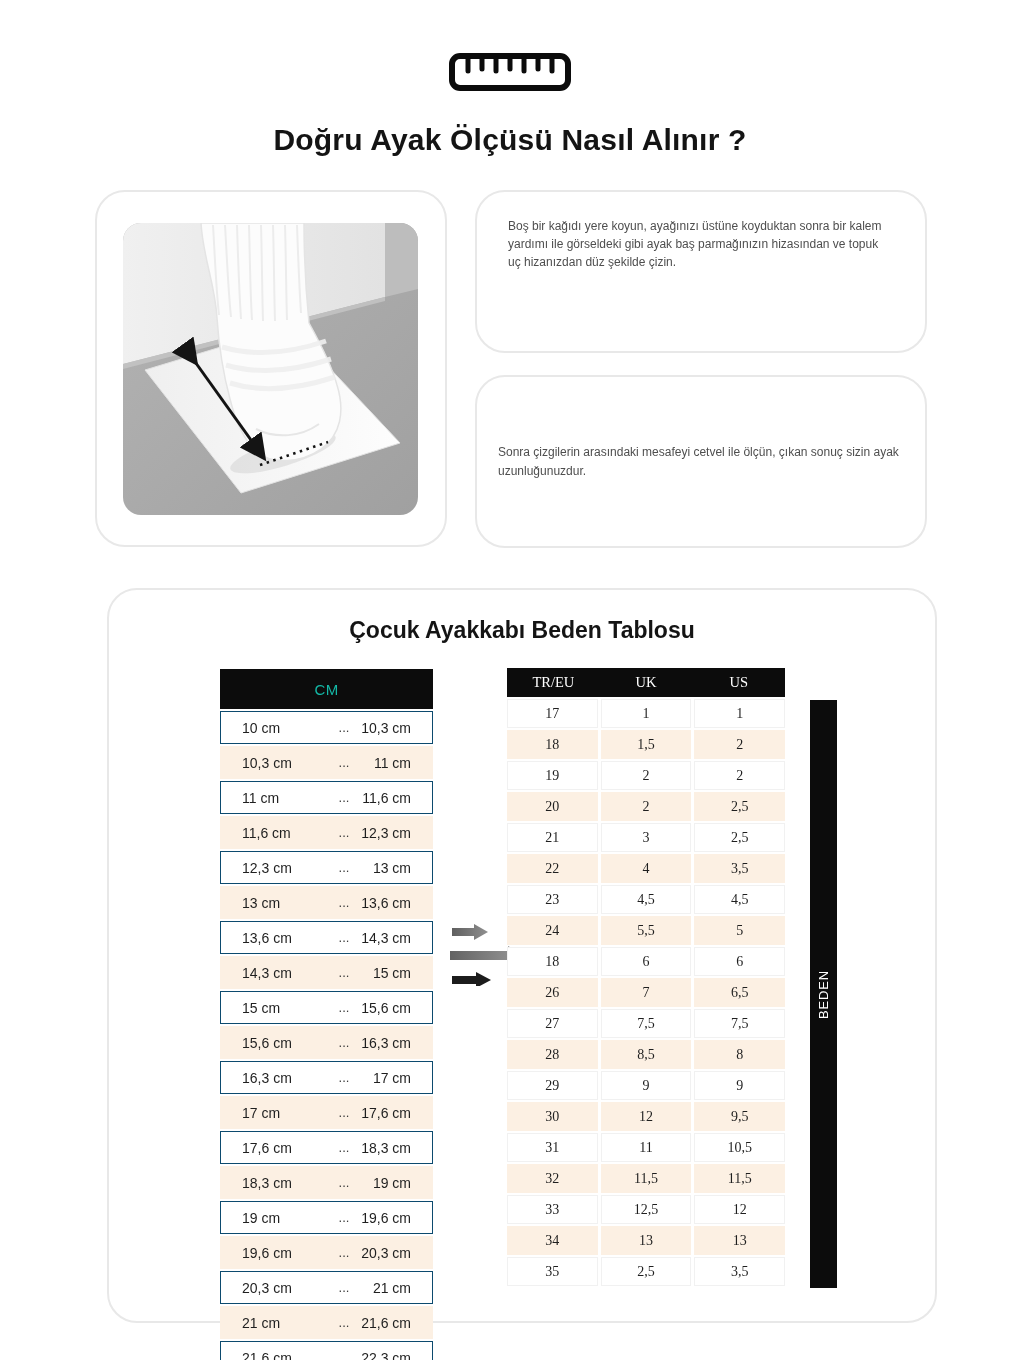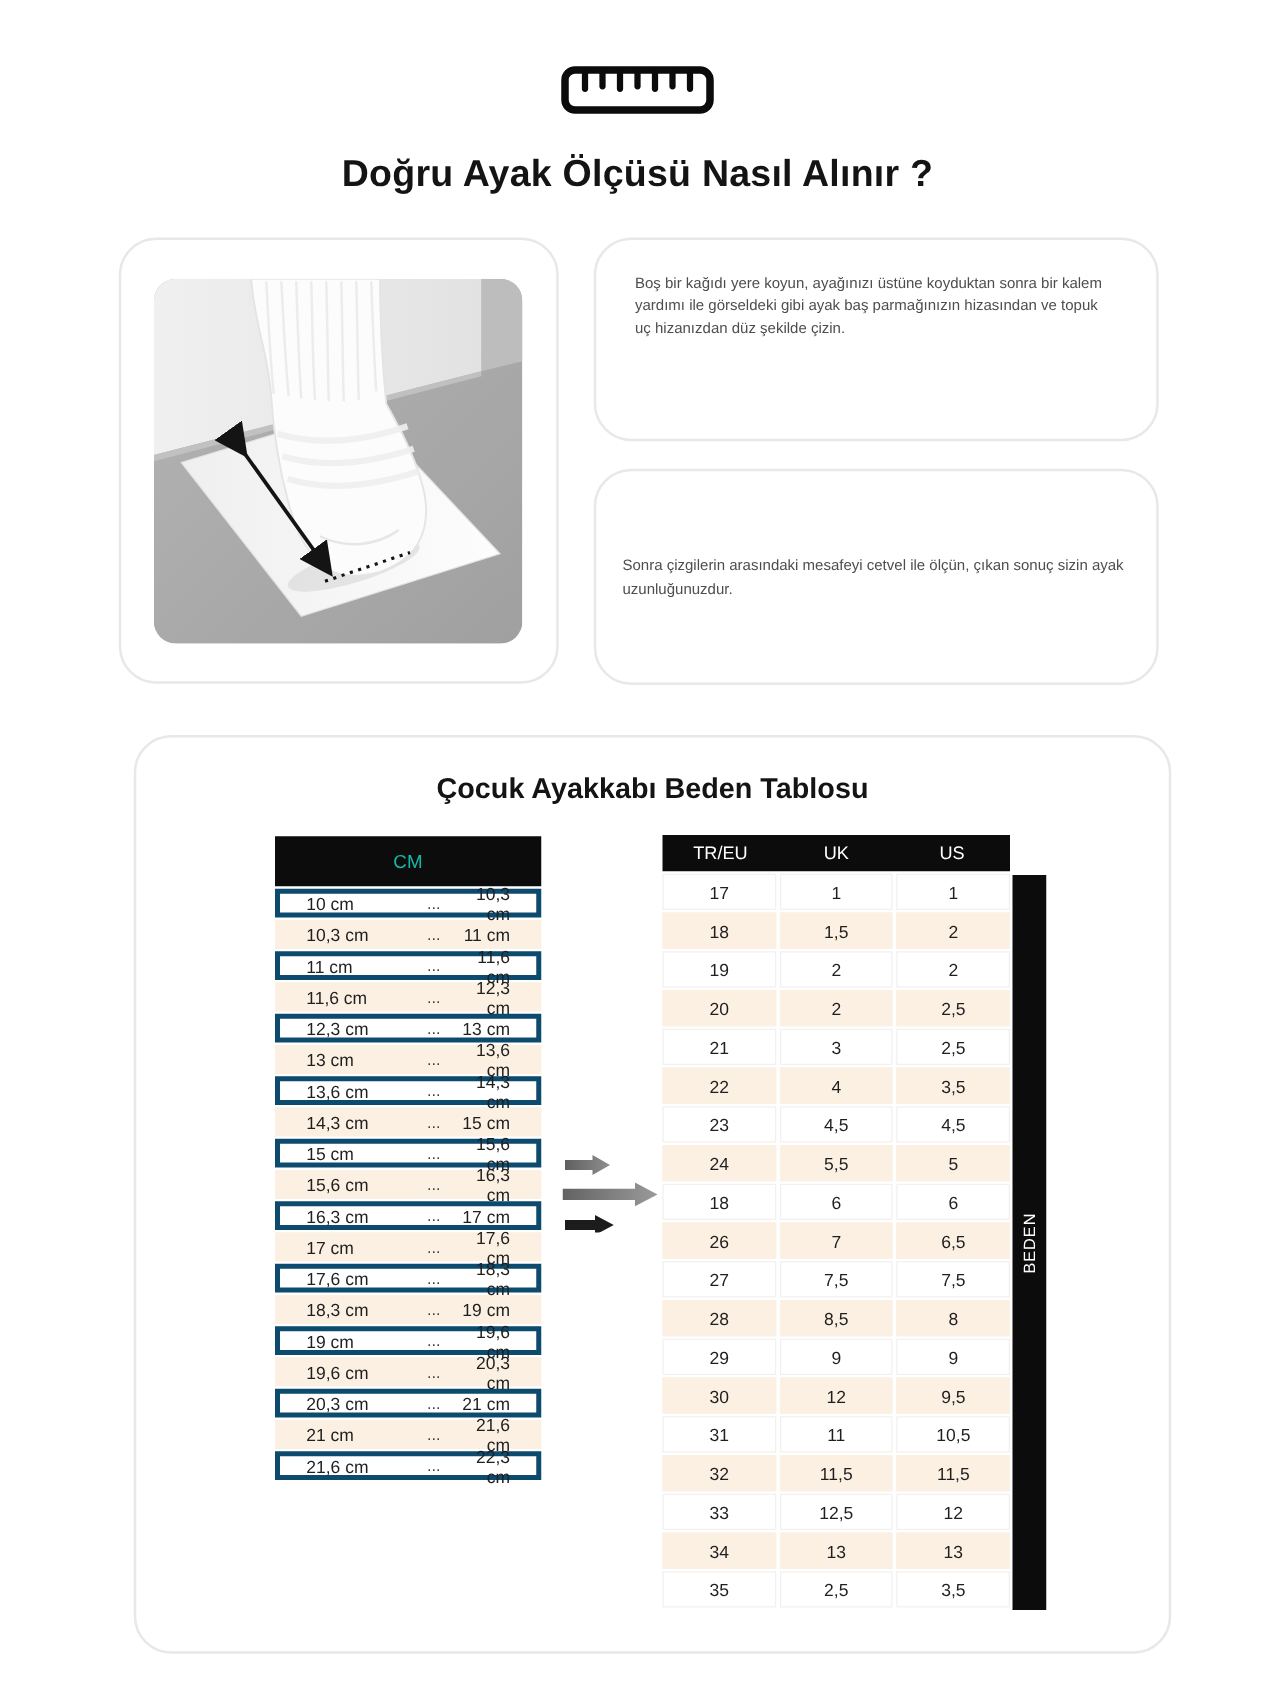--- a/index.html
+++ b/index.html
@@ -26,34 +26,34 @@
   .card-step2 { left:475px; top:375px; width:452px; height:173px; padding:0 21px; display:flex; align-items:center; }
   .instr-text { font-size:12px; line-height:1.52; color:#4e4e4e; }
 
   .card-table { left:95px; top:588px; width:830px; height:735px;margin-left:12px; }
   .section-title {
     position:absolute; top:27px; left:0; width:100%;
     text-align:center; font-size:23px; font-weight:700; color:#141414;
   }
 
   .cm-table { position:absolute; left:111px; top:79px; width:213px; }
-  .size-table { position:absolute; left:421px; top:78px; width:278px; }
+  .size-table { position:absolute; left:398px; top:78px; width:278px;font-family:Liberation Serif, serif; }
 
   .th-bar {
     height:40px; margin-bottom:2px; background:var(--header-bg,#0c0c0c);
     color:#14b8a6; display:flex; align-items:center; justify-content:center;
     font-size:15px; letter-spacing:.3px;
   }
   .size-head { height:29px; margin-bottom:2px; background:var(--header-bg,#0c0c0c); display:flex; }
   .size-head span { flex:1; display:flex; align-items:center; justify-content:center; color:#fff; font-size:14.5px; }
 
   .cm-row {
-    height:23px; margin-bottom:2px; display:flex; align-items:center;
+    height:33px; margin-bottom:2px; display:flex; align-items:center;
     font-size:14px; color:#1f1f1f; background:#fff;
-    border:4px solid #0c4a6e; box-sizing:border-box;
+    border:1px solid #0c4a6e; box-sizing:border-box;
   }
   .cm-row.alt { background:var(--row-alt,#fcf0e3); border-color:var(--row-alt,#fcf0e3); }
   .cm-row .c1 { width:86px; padding-left:21px; }
   .cm-row .sep { width:32px; text-align:center; color:#3c3c3c; font-size:13px; }
   .cm-row .c2 { flex:1; text-align:right; padding-right:21px; }
 
   .size-row { height:29px; margin-bottom:2px; display:flex; gap:3px; }
   .size-cell {
     flex:1; display:flex; align-items:center; justify-content:center;
     font-size:14px; color:#1f1f1f; background:#fff;

